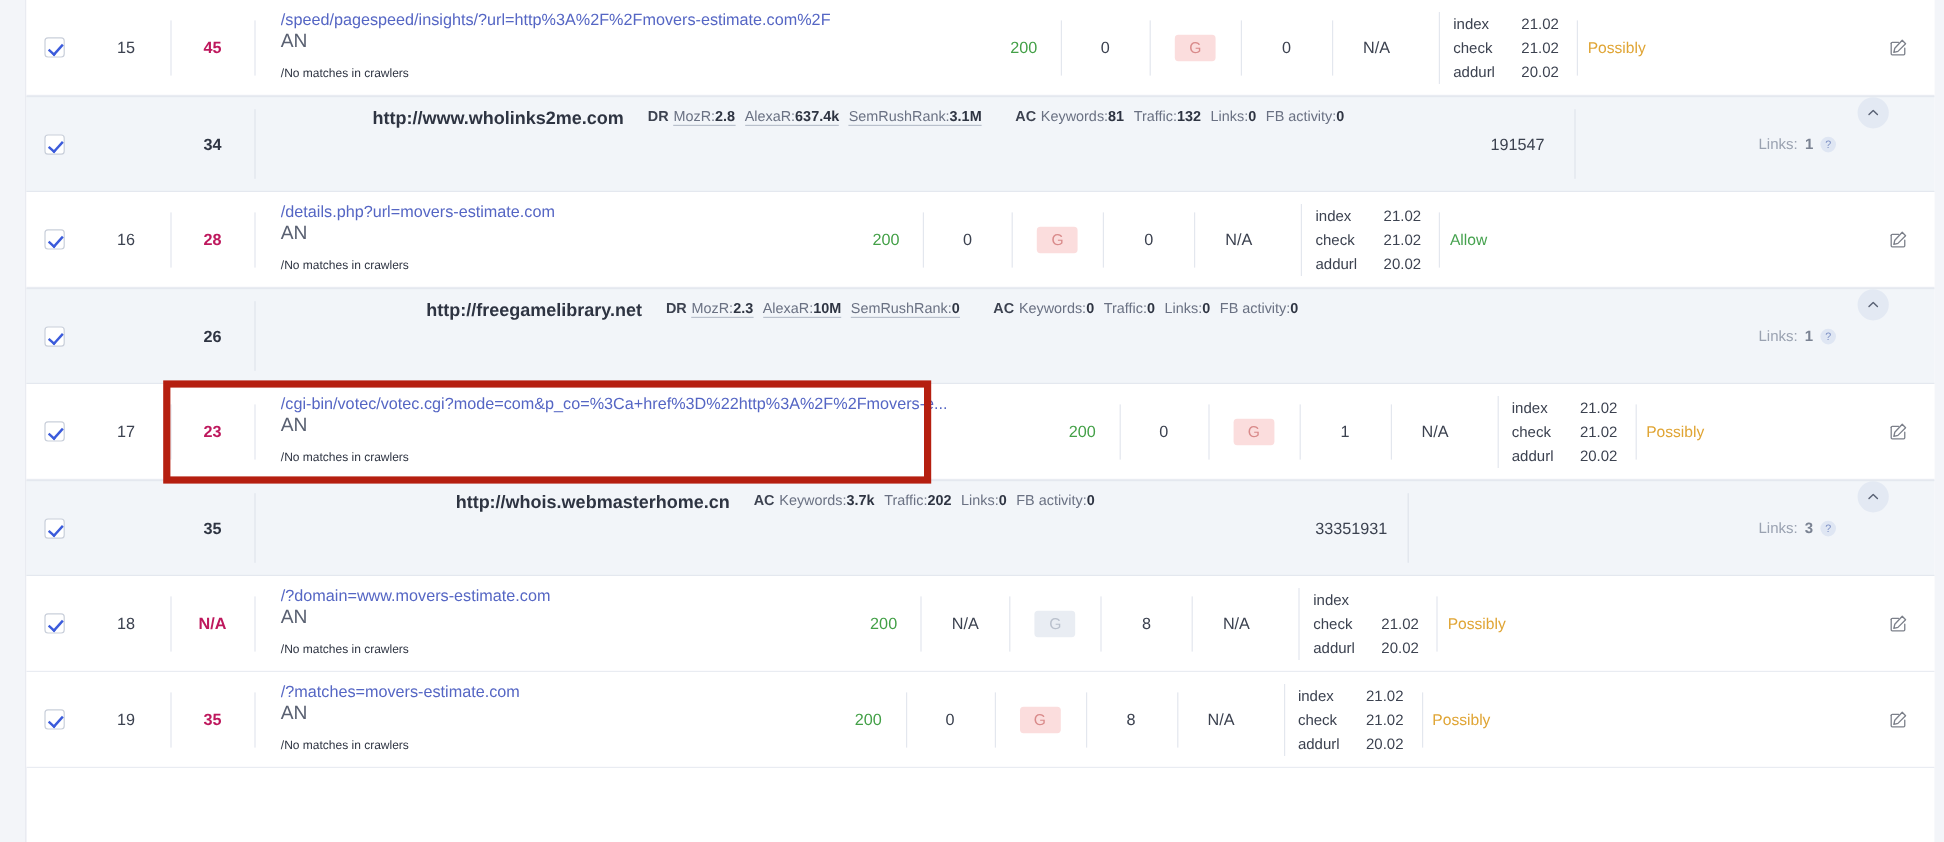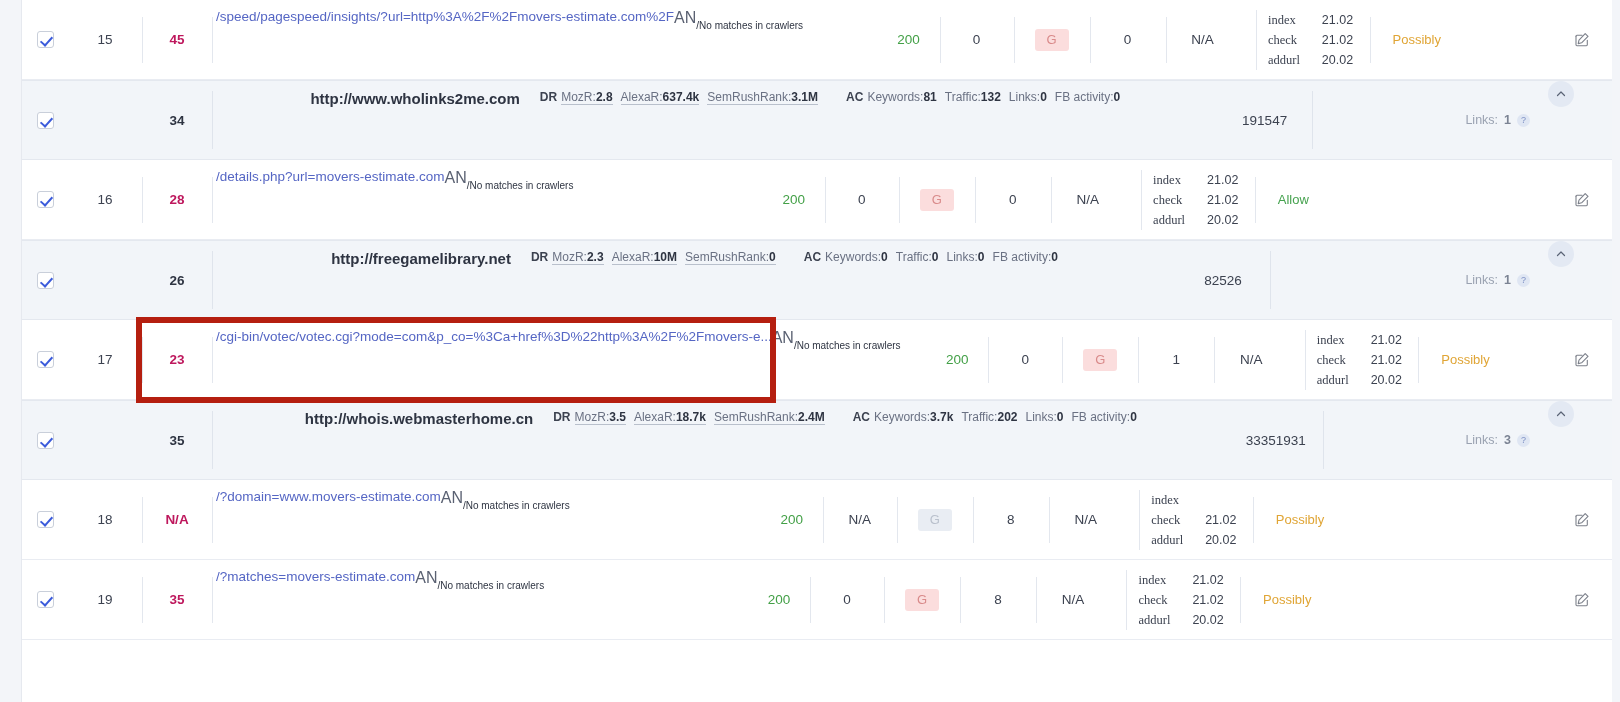--- a/index.html
+++ b/index.html
@@ -53,29 +53,29 @@
     left: 0; top: 50%;
     transform: translateY(-50%);
     width: 1px; height: 46px;
     background: #e3e7ee;
   }
 
   .c-check { width: 46px; flex: none; }
   .c-num   { width: 74px; flex: none; }
   .c-rank  { width: 70px; flex: none; font-weight: bold; color: #be185d; }
   .c-url   { flex: 1 1 auto; min-width: 0; justify-content: flex-start;
-             padding: 8px 12px 8px 4px; align-items: flex-start;
-             }
+             padding: 8px 12px 8px 22px; align-items: flex-start;
+             flex-direction: column; }
   .c-code  { width: 62px; flex: none; color: #43a047; }
   .c-v1    { width: 74px; flex: none; }
   .c-g     { width: 76px; flex: none; }
   .c-v2    { width: 76px; flex: none; }
   .c-v3    { width: 74px; flex: none; }
   .c-dates { width: 130px; flex: none; align-items: center; }
-  .c-rule  { width: 120px; flex: none; justify-content: flex-start; padding-left: 23px; }
+  .c-rule  { width: 120px; flex: none; justify-content: flex-start; padding-left: 9px; }
   .c-spacer{ flex: 1 1 auto; }
   .c-edit  { width: 60px; flex: none; }
 
   .chk {
     width: 17px; height: 17px;
     border: 1px solid #c9cfda;
     border-radius: 3px;
     background: #ffffff;
     position: relative;
     cursor: pointer;
@@ -133,21 +133,21 @@
     line-height: 20px;
     color: #3c4250;
     position: relative;
     padding-left: 12px;
   }
   .dates::before {
     content:"";
     position:absolute; left:0; top:50%; transform:translateY(-50%);
     width:1px; height:60px; background:#e3e7ee;
   }
-  .dates .dk { text-align: left; font-family: Liberation Serif, serif; }
+  .dates .dk { text-align: left; }
   .dates .dv { }
 
   .rule-txt { font-size: 13px; }
   .rule-possibly { color: #e0a535; }
   .rule-allow { color: #46a24f; }
 
   .edit-icon { cursor: pointer; opacity: .72; }
 
   
   .domain-row {
@@ -334,21 +334,20 @@
         <div class="cell d-check">
           <div class="chk"></div>
         </div>
         <div class="cell d-num"></div>
         <div class="d-rank">26</div>
         <div class="d-info">
           <div class="d-host">http://freegamelibrary.net</div>
           <div class="metrics-line"><span class="tag">DR</span><span class="m">MozR:<b>2.3</b></span><span class="m">AlexaR:<b>10M</b></span><span class="m">SemRushRank:<b>0</b></span></div>
           <div class="metrics-line"><span class="tag">AC</span><span class="m plain">Keywords:<b>0</b></span><span class="m plain">Traffic:<b>0</b></span><span class="m plain">Links:<b>0</b></span><span class="m plain">FB activity:<b>0</b></span></div>
         </div>
-        <div class="d-count">82526</div>
         <div class="d-mid"></div>
         <div class="d-links">
           <span>Links:</span>
           <b>1</b>
           <span class="qmark">?</span>
         </div>
         <div class="collapse-btn">
           <svg width="12" height="12" viewBox="0 0 12 12">
             <path d="M2.5 7.5 6 4l3.5 3.5" stroke="#5a6375" stroke-width="1.2" fill="none" stroke-linecap="round" stroke-linejoin="round"></path>
           </svg>
@@ -395,21 +394,20 @@
         </div>
       </div>
       <div class="domain-row">
         <div class="cell d-check">
           <div class="chk"></div>
         </div>
         <div class="cell d-num"></div>
         <div class="d-rank">35</div>
         <div class="d-info">
           <div class="d-host">http://whois.webmasterhome.cn</div>
-          <div class="metrics-line"><span class="tag">DR</span><span class="m">MozR:<b>3.5</b></span><span class="m">AlexaR:<b>18.7k</b></span><span class="m">SemRushRank:<b>2.4M</b></span></div>
           <div class="metrics-line"><span class="tag">AC</span><span class="m plain">Keywords:<b>3.7k</b></span><span class="m plain">Traffic:<b>202</b></span><span class="m plain">Links:<b>0</b></span><span class="m plain">FB activity:<b>0</b></span></div>
         </div>
         <div class="d-count">33351931</div>
         <div class="d-mid"></div>
         <div class="d-links">
           <span>Links:</span>
           <b>3</b>
           <span class="qmark">?</span>
         </div>
         <div class="collapse-btn">

